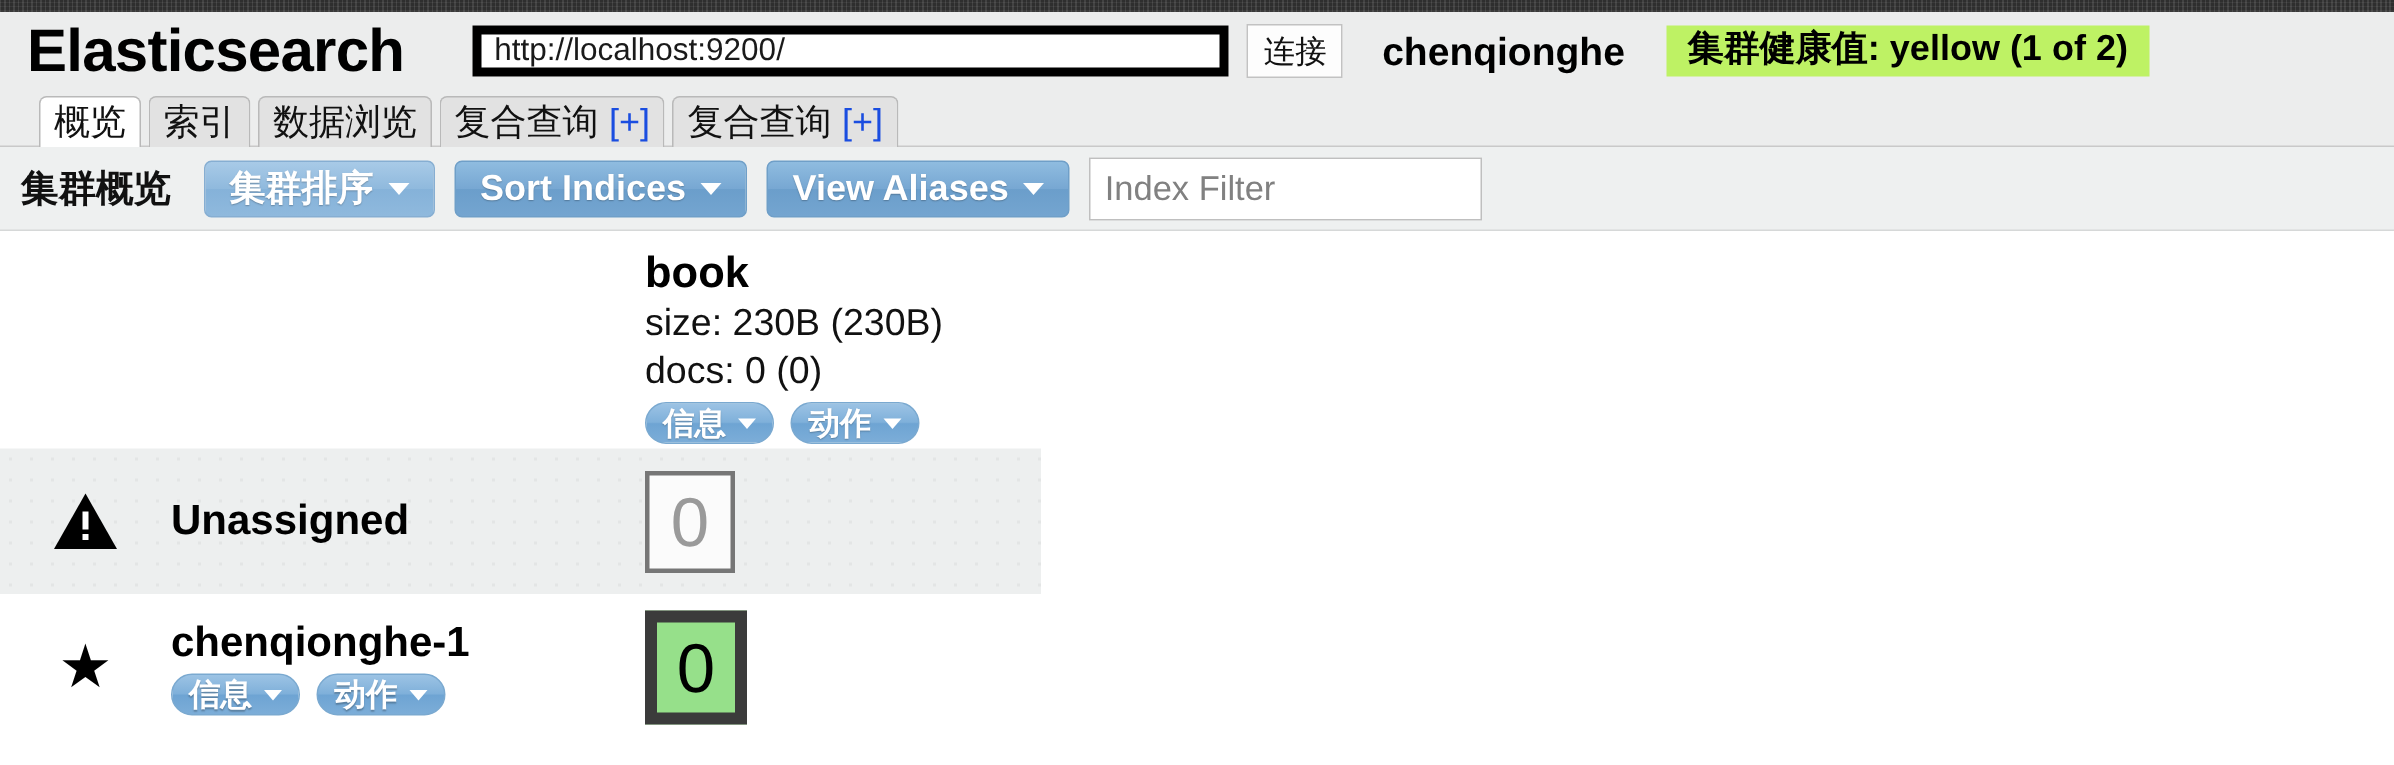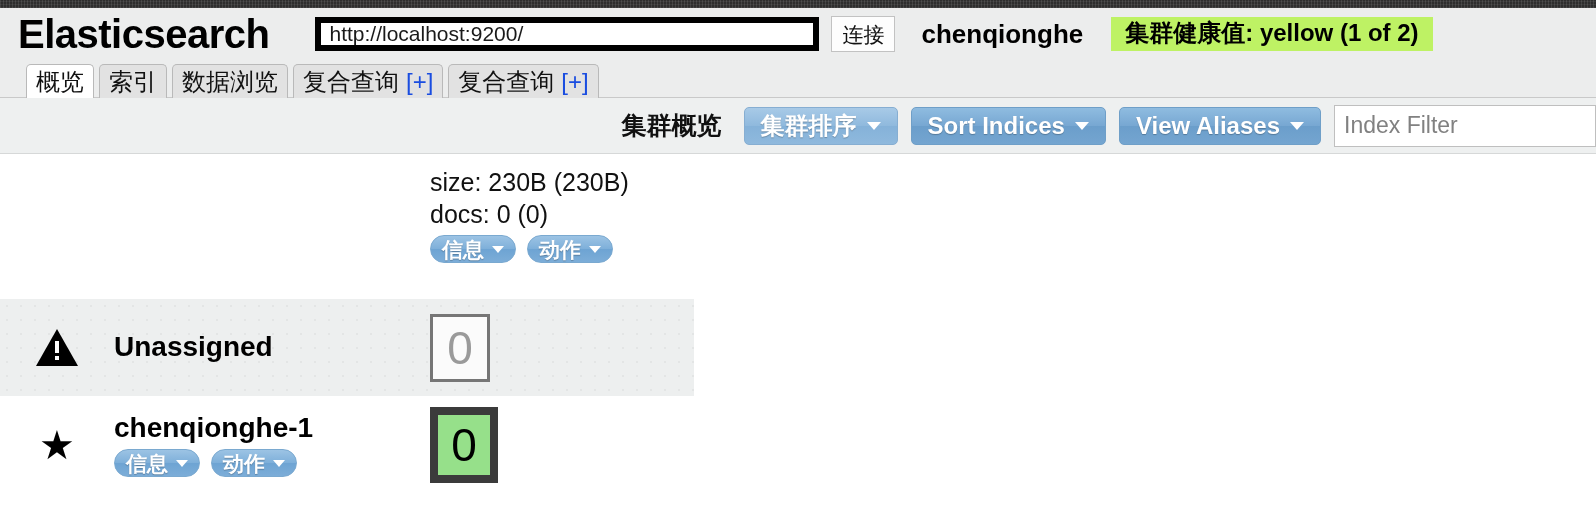--- a/index.html
+++ b/index.html
@@ -132,21 +132,20 @@
 
   
   .toolbar {
     background: #eef0f0;
     height: 56px;
     display: flex;
     align-items: center;
     padding-left: 14px;
     box-sizing: border-box;
     border-bottom: 1px solid #d6d8d8;
-    justify-content: flex-end;
   }
   .toolbar-title {
     font-size: 25px;
     font-weight: bold;
     color: #111;
     margin-right: 22px;
     white-space: nowrap;
   }
   .btn-blue {
     height: 38px;
@@ -379,20 +378,21 @@
     <span class="caret"></span>
   </div>
 
   <input class="filter-input" type="text" placeholder="Index Filter" style="">
 </div>
 
 <div class="main">
 
   <div class="row index-row">
     <div class="index-col cell">
+      <div class="index-name">book</div>
       <div class="index-meta">size: 230B (230B)</div>
       <div class="index-meta">docs: 0 (0)</div>
       <div class="pill-row">
         <div class="btn-pill">
           <span>信息</span>
           <span class="caret"></span>
         </div>
         <div class="btn-pill">
           <span>动作</span>
           <span class="caret"></span>

